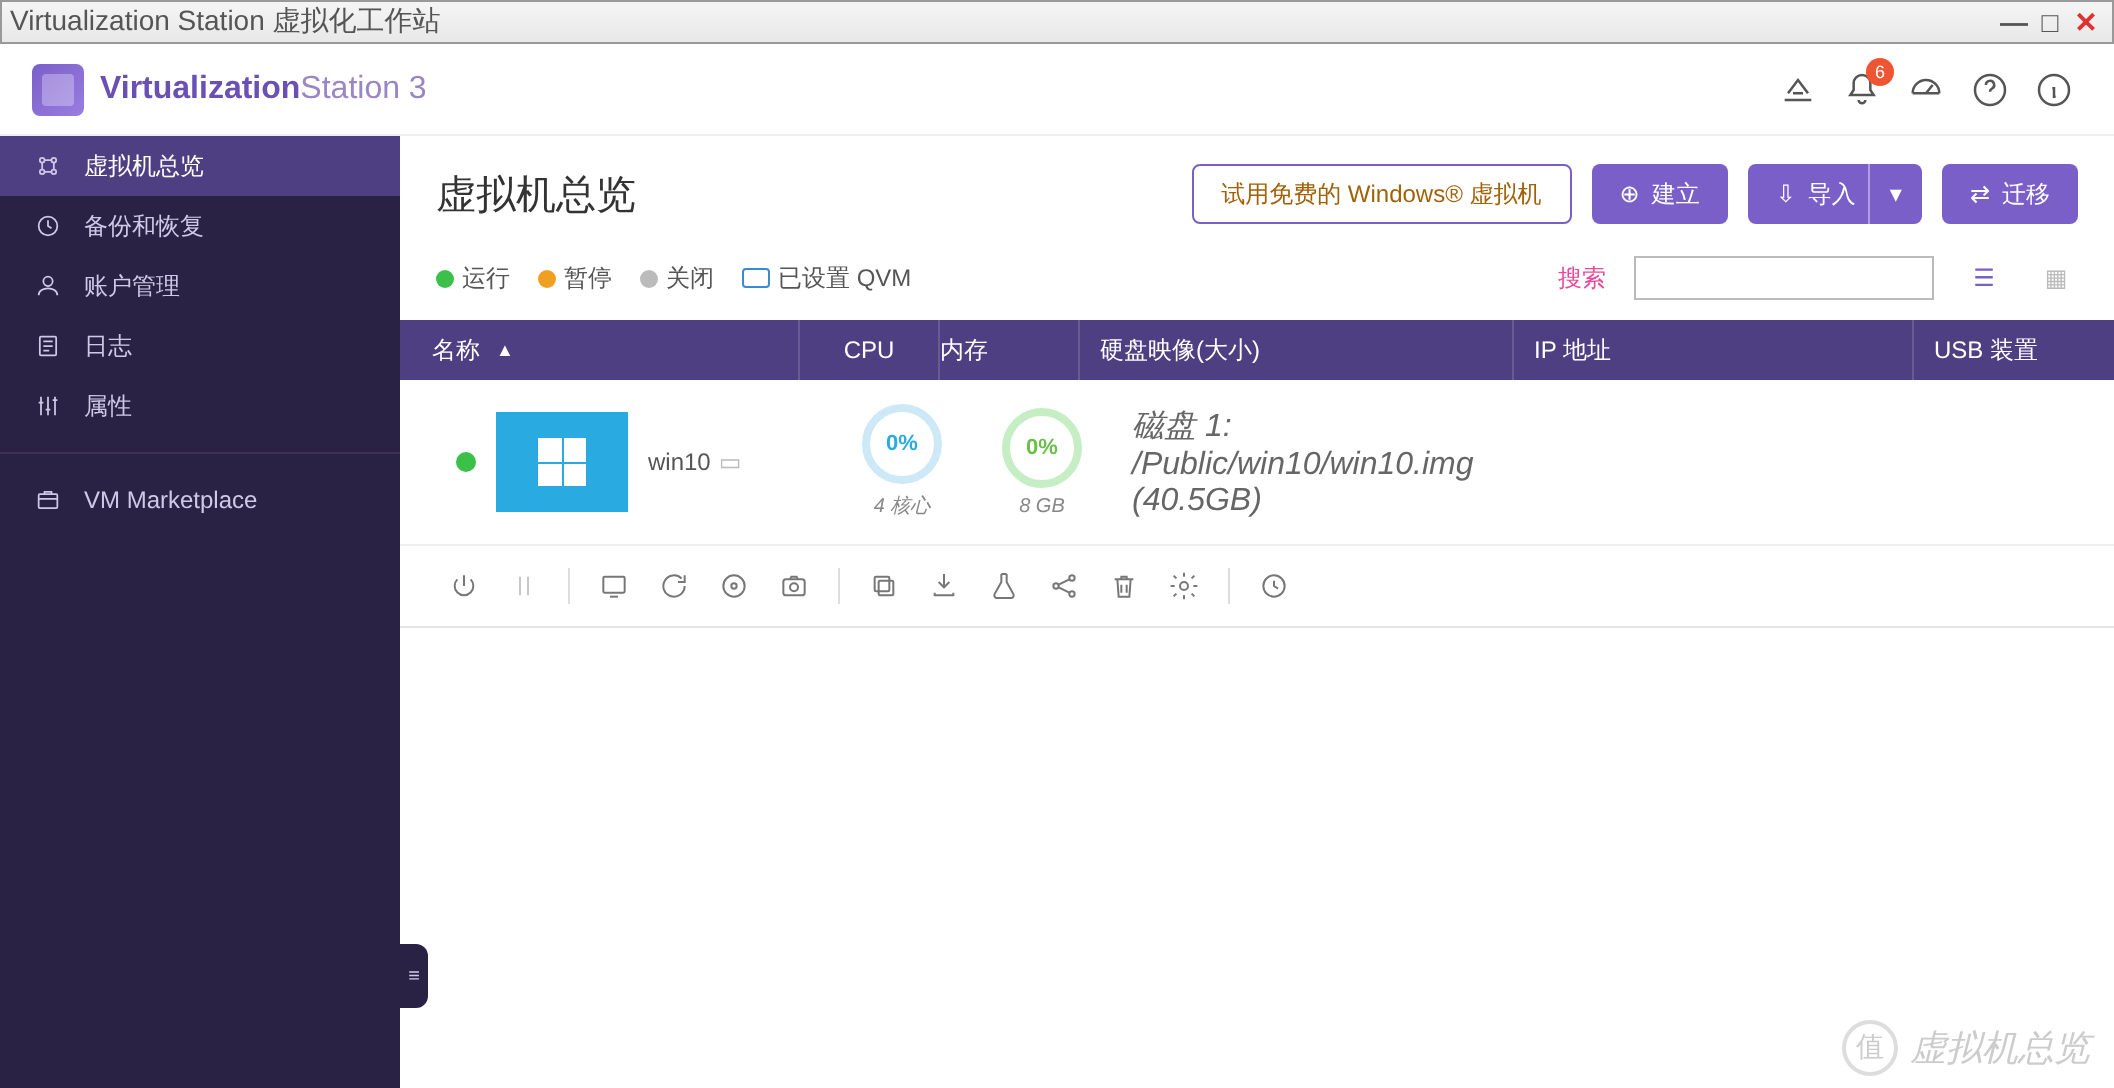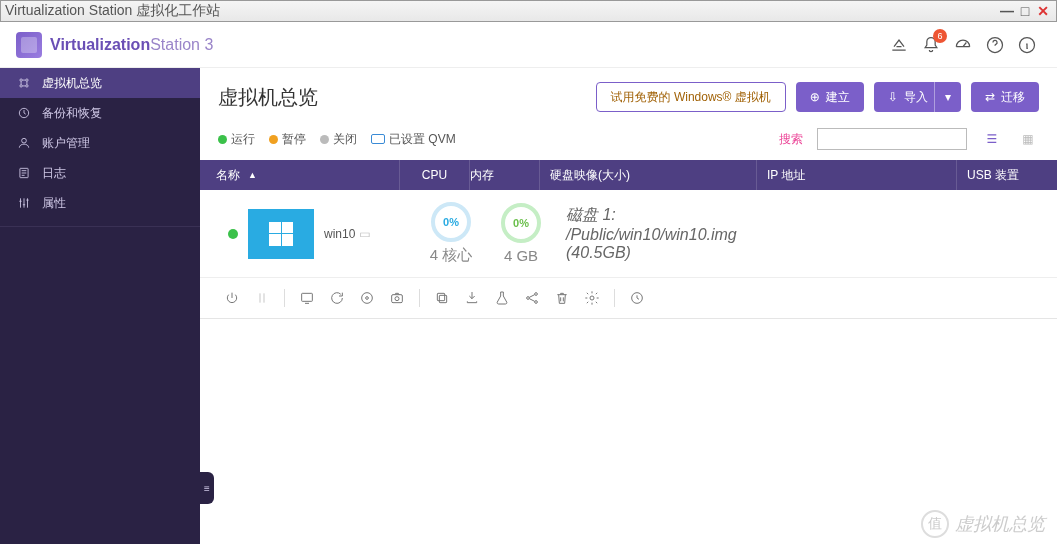--- a/index.html
+++ b/index.html
@@ -67,21 +67,21 @@
 .vm-name-cell { width: 200px; display: flex; align-items: center; gap: 10px; padding-left: 12px; }
 .status-dot { width: 10px; height: 10px; border-radius: 50%; background: #3bc14a; }
 .vm-thumb { width: 66px; height: 50px; background: #29abe2; display:flex; align-items:center; justify-content:center; }
 .win-logo { width:24px; height:24px; display:grid; grid-template:1fr 1fr/1fr 1fr; gap:1px; }
 .win-logo span { background:#fff; }
 .vm-label { color:#555; display:flex; align-items:center; gap:4px;}
 .vm-cpu-cell, .vm-mem-cell { width: 70px; display:flex; flex-direction:column; align-items:center; gap:4px; }
 .gauge { width: 40px; height: 40px; border-radius: 50%; border: 4px solid #cde8f7; display:flex; align-items:center; justify-content:center; font-size:11px; font-weight:bold;}
 .gauge.cpu { color:#29abe2; }
 .gauge.mem { border-color:#c5eec5; color:#6abf4b; }
-.gauge-sub { font-size: 15px; color: #888; }
+.gauge-sub { font-size: 10px; color: #888; font-style: italic; }
 .vm-disk-cell { flex: 1; padding-left: 10px; color:#666; font-size:16px;font-style:italic;}
 .vm-ip-cell { width: 200px; }
 .vm-usb-cell { width: 100px; }
 
 .toolbar { display: flex; align-items: center; padding: 8px 18px; border-bottom: 1px solid #e5e5e5; gap: 2px; }
 .tool-btn { width: 28px; height: 24px; display:flex; align-items:center; justify-content:center; cursor:pointer; color:#777; border-radius:3px; }
 .tool-btn svg { width:16px; height:16px; stroke:#777; fill:none; stroke-width:1.5; }
 .tool-sep { width:1px; height:18px; background:#ddd; margin:0 6px; }
 
 .watermark { position:absolute; bottom:6px; right:12px; font-size:18px; color:#ccc; font-style:italic; display:flex; align-items:center; gap:6px;}
@@ -178,20 +178,29 @@
     </div>
     <div class="sidebar-item">
       <span class="si-icon">
           <svg viewBox="0 0 24 24">
             <path d="M6 4v16M12 4v16M18 4v16M4 9h4M10 15h4M16 7h4"></path>
           </svg>
         </span>
       <span>属性</span>
     </div>
     <div class="sep"></div>
+    <div class="sidebar-item">
+      <span class="si-icon">
+          <svg viewBox="0 0 24 24">
+            <rect x="4" y="7" width="16" height="12" rx="1"></rect>
+            <path d="M4 11h16M9 7V5h6v2"></path>
+          </svg>
+        </span>
+      <span>VM Marketplace</span>
+    </div>
     <div class="filler"></div>
     <div class="drag-tab">≡</div>
   </div>
 
   <div class="content">
     <div class="header-row">
       <div class="page-title">虚拟机总览</div>
       <span class="spacer"></span>
       <div class="btn outline">
           <span>试用免费的 Windows® 虚拟机</span>
@@ -264,21 +273,21 @@
       <div class="vm-cpu-cell">
         <div class="gauge cpu">
             <span>0%</span>
           </div>
         <div class="gauge-sub">4 核心</div>
       </div>
       <div class="vm-mem-cell">
         <div class="gauge mem">
             <span>0%</span>
           </div>
-        <div class="gauge-sub">4 GB</div>
+        <div class="gauge-sub">8 GB</div>
       </div>
       <div class="vm-disk-cell">磁盘 1: /Public/win10/win10.img (40.5GB)</div>
       <div class="vm-ip-cell"></div>
       <div class="vm-usb-cell"></div>
     </div>
 
     <div class="toolbar">
       <div class="tool-btn">
           <svg viewBox="0 0 24 24">
             <path d="M12 4v8M7 7a7 7 0 1 0 10 0"></path>

